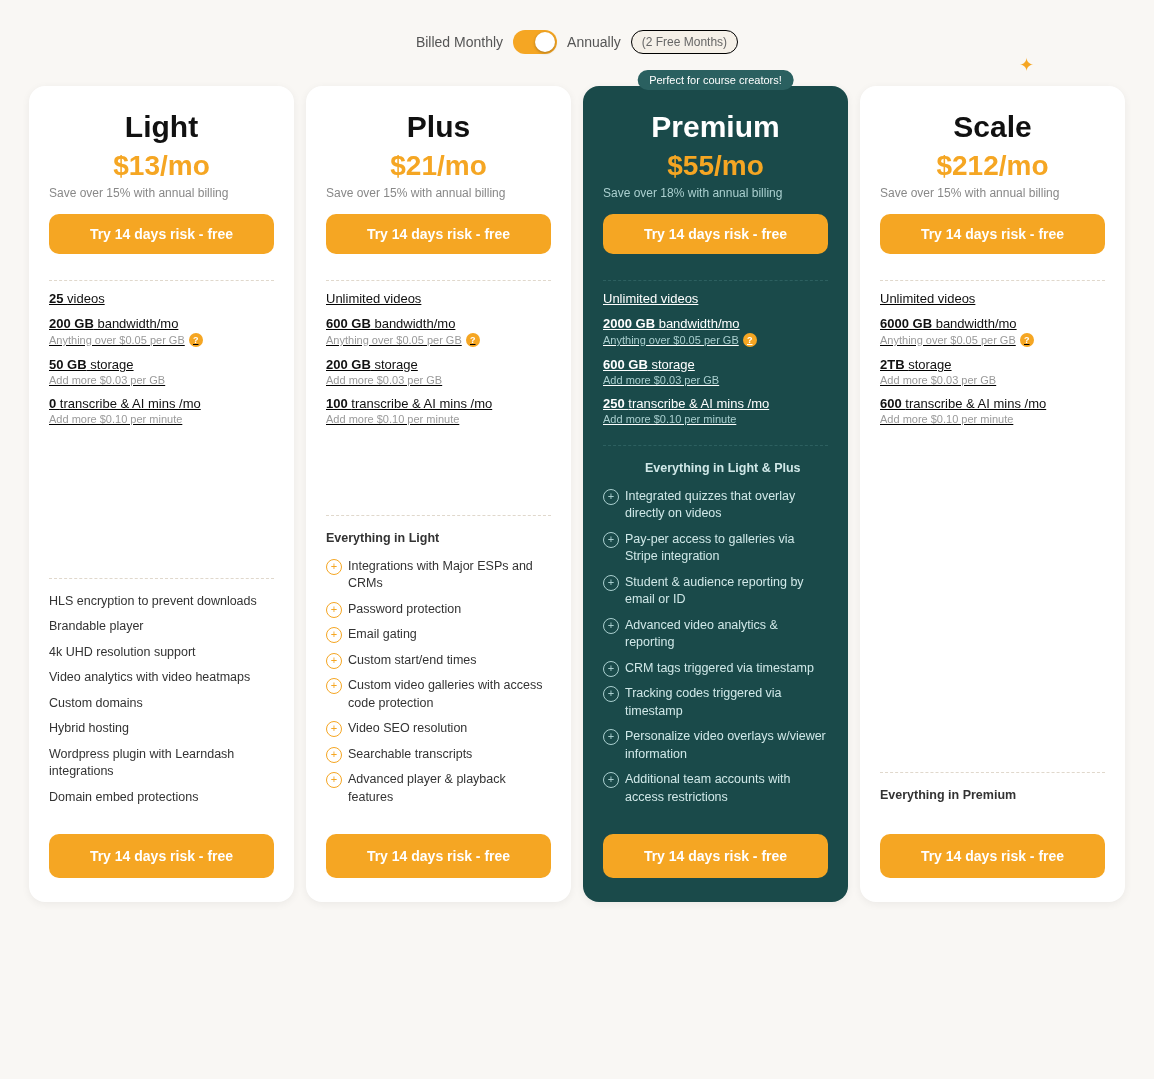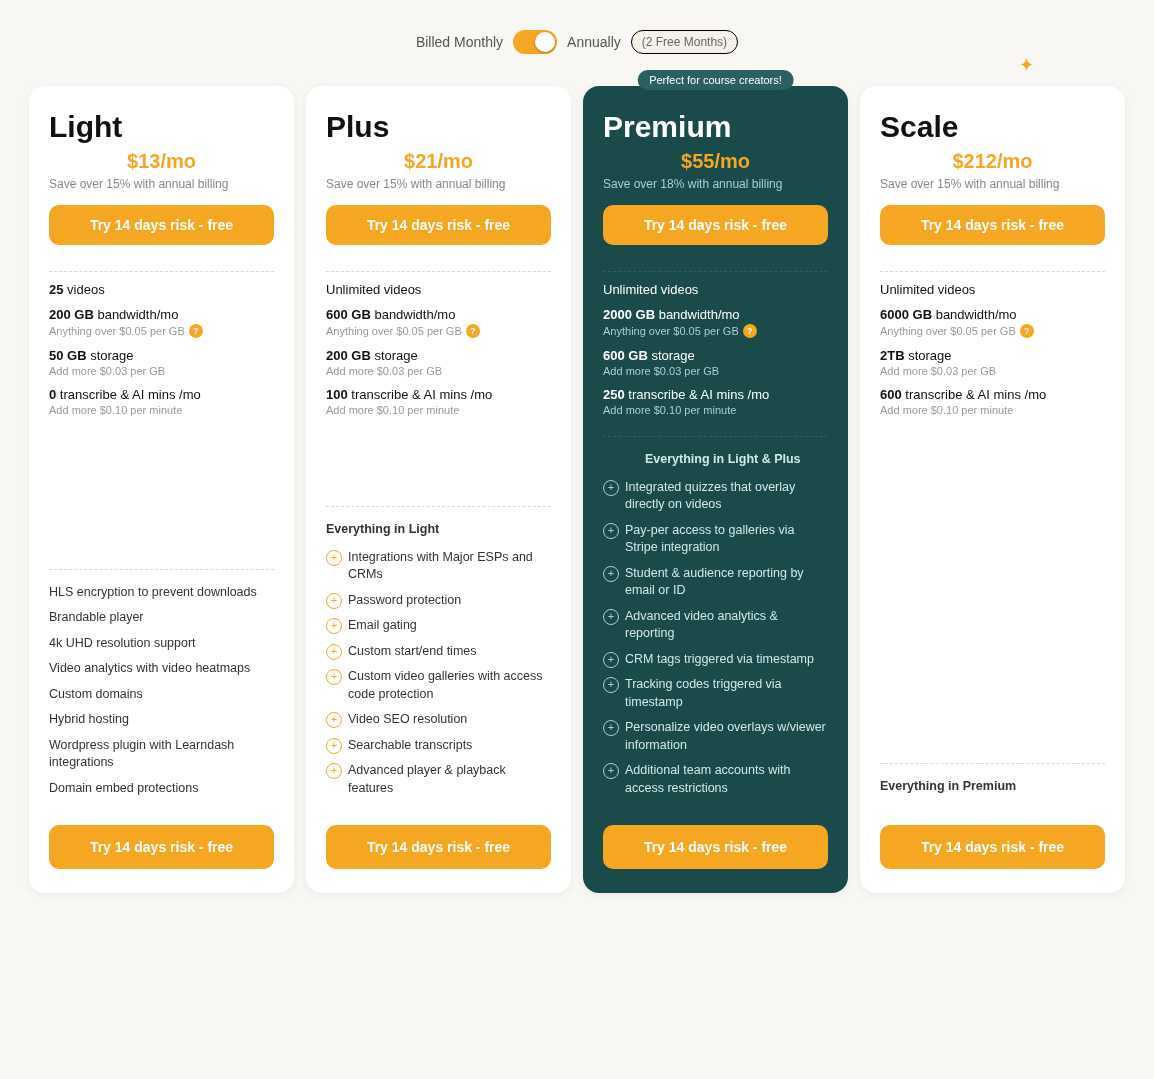--- a/index.html
+++ b/index.html
@@ -78,28 +78,29 @@
       background: #2a6060;
       color: white;
       font-size: 11px;
       padding: 4px 12px;
       border-radius: 20px;
       white-space: nowrap;
     }
     .plan-name {
       font-size: 30px;
       font-weight: 800;
+      text-align: center;
       color: #111;
       margin-bottom: 6px;
     }
     .plan-card.premium .plan-name {
       color: white;
     }
     .plan-price {
-      font-size: 20px;
+      font-size: 28px;
       font-weight: 700;
       color: #f5a623;
       text-align: center;
       margin-bottom: 4px;
     }
     .plan-save {
       font-size: 12px;
       color: #888;
       text-align: left;
       margin-bottom: 14px;
@@ -125,20 +126,21 @@
     .divider {
       border: none;
       border-top: 1.5px dashed #e0d8cc;
       margin: 10px 0;
     }
     .plan-card.premium .divider {
       border-top-color: #2d6060;
     }
     .feature-section {
       flex: 1;
+      text-decoration: underline;
     }
     .feature-main {
       font-size: 13px;
       color: #111;
       margin-bottom: 2px;
       font-weight: 500;
     }
     .plan-card.premium .feature-main {
       color: white;
     }

